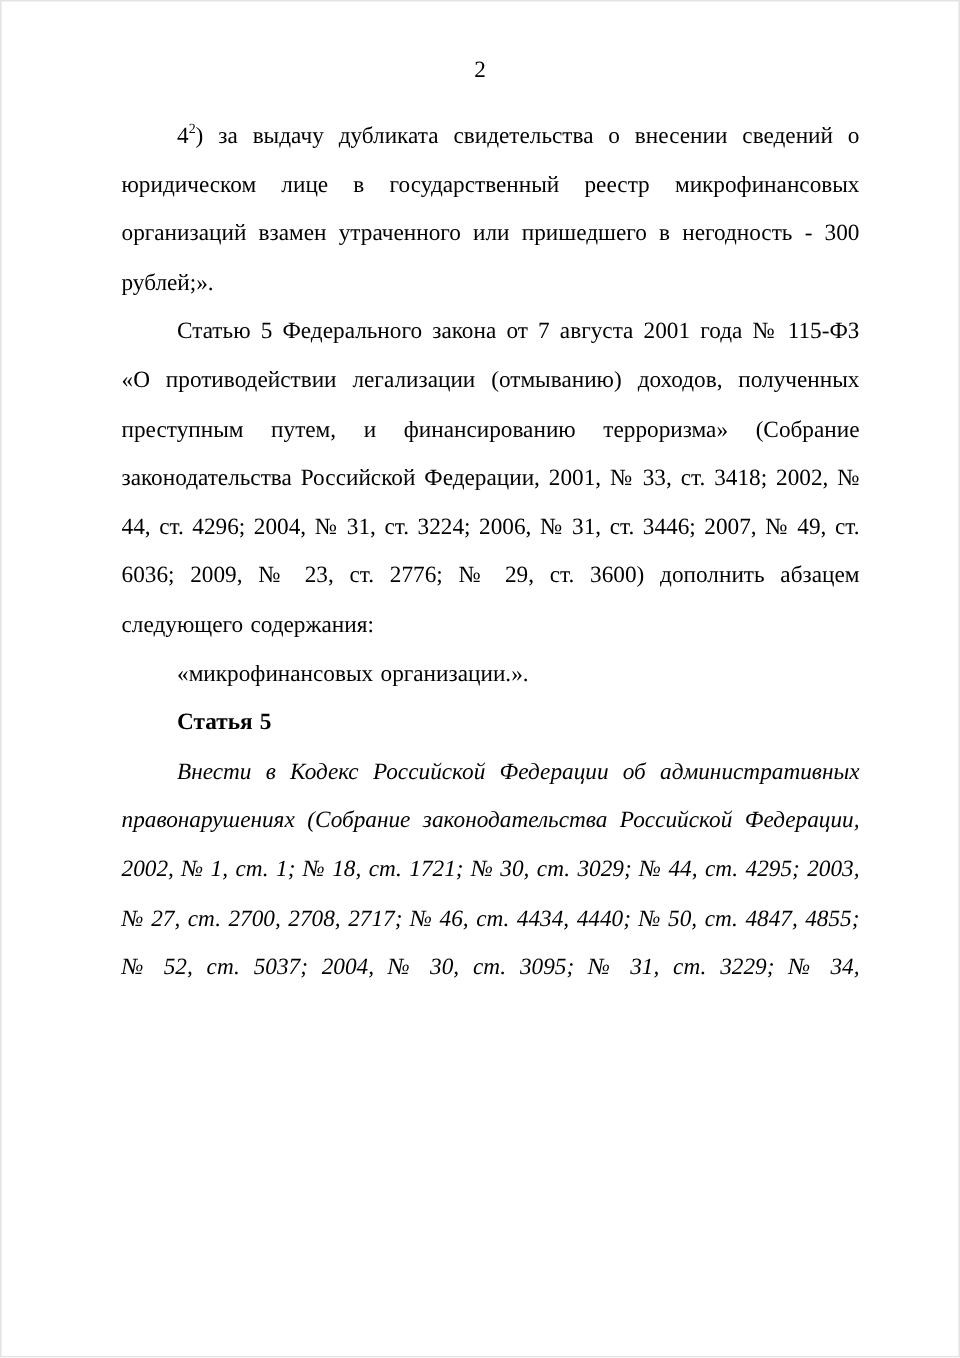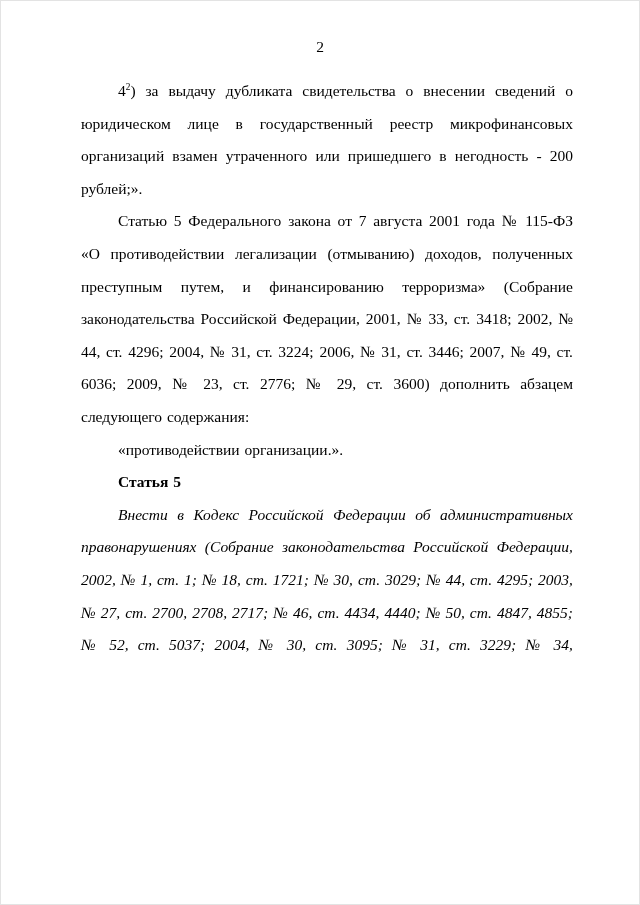--- a/index.html
+++ b/index.html
@@ -60,26 +60,26 @@
 </head>
 <body>
 
 <div class="page">
 
   <div class="page-number">2</div>
 
   <div class="content">
 
 
-    <p><span>4</span><sup>2</sup><span>) за выдачу дубликата свидетельства о внесении сведений о юридическом лице в государственный реестр микрофинансовых организаций взамен утраченного или пришедшего в негодность - 200 рублей;».</span></p>
+    <p><span>4</span><sup>2</sup><span>) за выдачу дубликата свидетельства о внесении сведений о юридическом лице в государственный реестр микрофинансовых организаций взамен утраченного или пришедшего в негодность - 300 рублей;».</span></p>
 
 
     <p>Статью 5 Федерального закона от 7 августа 2001 года № 115-ФЗ «О противодействии легализации (отмыванию) доходов, полученных преступным путем, и финансированию терроризма» (Собрание законодательства Российской Федерации, 2001, № 33, ст. 3418; 2002, № 44, ст. 4296; 2004, № 31, ст. 3224; 2006, № 31, ст. 3446; 2007, № 49, ст. 6036; 2009, № 23, ст. 2776; № 29, ст. 3600) дополнить абзацем следующего содержания:</p>
 
-    <p>«противодействии организации.».</p>
+    <p>«микрофинансовых организации.».</p>
 
     <p class="heading">Статья 5</p>
 
     <p class="justify-last">Внести в Кодекс Российской Федерации об административных правонарушениях (Собрание законодательства Российской Федерации, 2002, № 1, ст. 1; № 18, ст. 1721; № 30, ст. 3029; № 44, ст. 4295; 2003, № 27, ст. 2700, 2708, 2717; № 46, ст. 4434, 4440; № 50, ст. 4847, 4855; № 52, ст. 5037; 2004, № 30, ст. 3095; № 31, ст. 3229; № 34,</p>
 
   </div>
 
 </div>
 
 </body></html>

